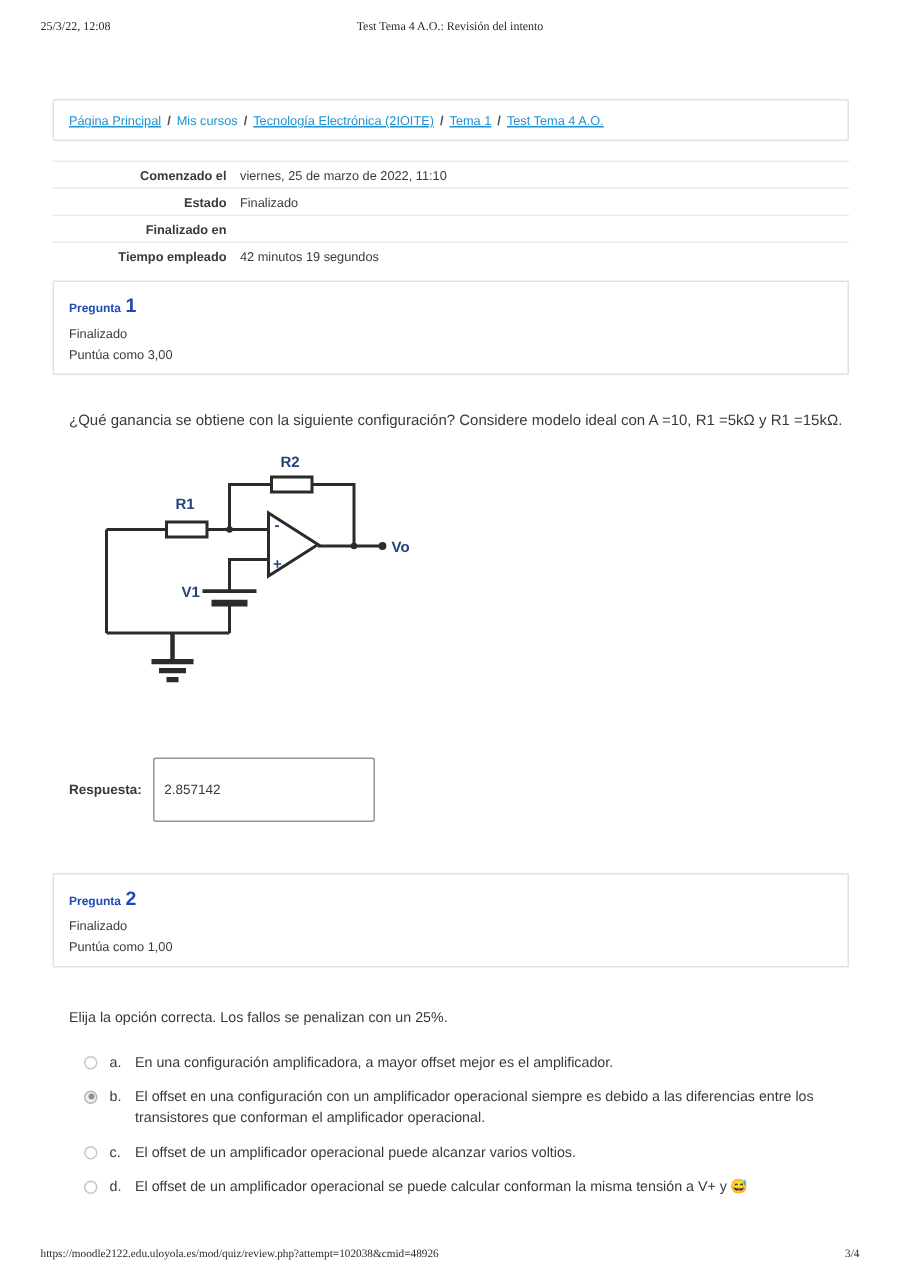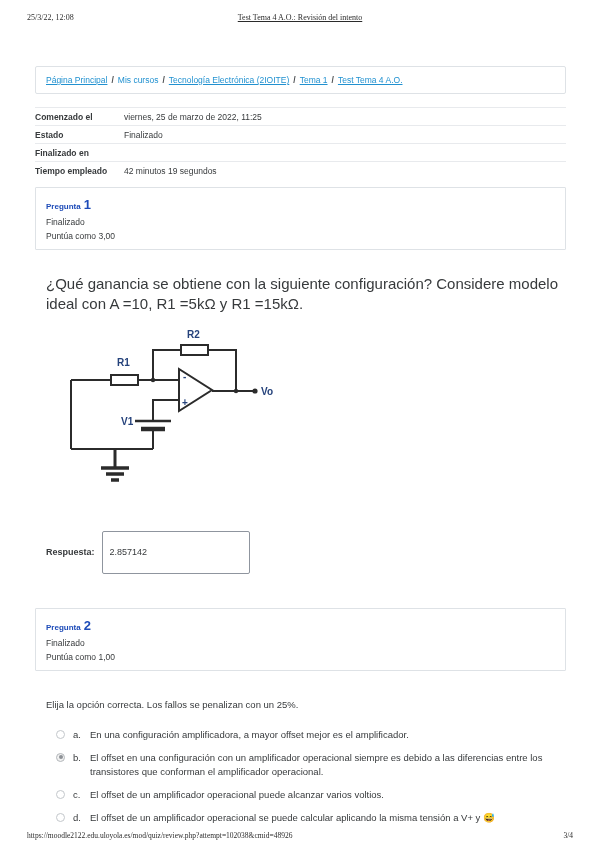--- a/index.html
+++ b/index.html
@@ -2,50 +2,50 @@
 <html><head>
 <meta charset="utf-8">
 <style>
   html,body{margin:0;padding:0;background:#fff;}
   .page{position:relative;width:600px;height:848px;background:#ffffff;overflow:hidden;
         font-family:"Liberation Sans",sans-serif;color:#373a3c;}
   
   .print-header{position:absolute;top:13px;left:27px;right:27px;
        font-family:"Liberation Serif",serif;font-size:8px;color:#2b2b2b;}
   .ph-date{position:absolute;left:0;top:0;}
-  .ph-title{position:absolute;left:0;right:0;text-align:center;top:0;text-decoration:underline;}
+  .ph-title{position:absolute;left:0;right:0;text-align:center;top:0;}
   .print-footer{position:absolute;bottom:17px;left:27px;right:27px;
        font-family:"Liberation Serif",serif;font-size:7.5px;color:#2b2b2b;}
   .pf-url{position:absolute;left:0;top:0;}
   .pf-page{position:absolute;right:0;top:0;}
 
   .content{position:absolute;left:35px;top:66px;width:531px;}
 
   
   .breadcrumb{border:1px solid #dee2e6;border-radius:2px;padding:8px 10px;
       font-size:8.5px;line-height:1.2;}
   .crumb{color:#2191d0;text-decoration:underline;cursor:pointer;}
   .crumb.no-underline{text-decoration:none;}
   .crumb-sep{color:#4a4d50;margin:0 4px;font-weight:bold;}
 
   
   .summary{margin-top:13px;font-size:8.5px;}
   .summary-row{display:flex;border-top:1px solid #e8eaed;padding:3.5px 0;}
-  .summary-label{width:80px;font-weight:bold;padding-right:9px;flex:none;}
+  .summary-label{width:80px;text-align:right;font-weight:bold;padding-right:9px;flex:none;margin-left:36px;}
   .summary-value{flex:1;}
 
   
   .qbox{border:1px solid #dee2e6;border-radius:1px;padding:7px 10px 8px;margin-top:8px;}
   .q-no-line{color:#1d4bb8;}
   .q-word{font-size:8px;font-weight:bold;}
   .q-num{font-size:13px;font-weight:bold;margin-left:3px;}
   .q-state{font-size:8.5px;margin-top:4px;}
   .q-grade{font-size:8.5px;margin-top:4px;}
 
-  .qtext{font-size:15px;margin:24px 0 0 11px;line-height:1.35;}
+  .qtext{font-size:10px;margin:24px 0 0 11px;line-height:1.35;}
   .qtext2{font-size:9.5px;margin:28px 0 0 11px;line-height:1.35;}
 
   
   .circuit{margin:14px 0 0 18px;}
   .circuit text{font-family:"Liberation Sans",sans-serif;font-weight:bold;fill:#25427b;font-size:10px;}
 
   
   .answer-row{display:flex;align-items:center;margin:40px 0 0 11px;}
   .answer-label{font-size:9px;font-weight:bold;color:#373a3c;}
   .answer-input{margin-left:7px;width:132px;height:17px;border:1px solid #8f959e;border-radius:2px;
@@ -75,21 +75,21 @@
 
   <div class="content">
 
     <div class="breadcrumb">
       <a class="crumb">Página Principal</a><span class="crumb-sep">/</span><a class="crumb no-underline">Mis cursos</a><span class="crumb-sep">/</span><a class="crumb">Tecnología Electrónica (2IOITE)</a><span class="crumb-sep">/</span><a class="crumb">Tema 1</a><span class="crumb-sep">/</span><a class="crumb">Test Tema 4 A.O.</a>
     </div>
 
     <div class="summary">
       <div class="summary-row">
         <div class="summary-label">Comenzado el</div>
-        <div class="summary-value">viernes, 25 de marzo de 2022, 11:25</div>
+        <div class="summary-value">viernes, 25 de marzo de 2022, 11:10</div>
       </div>
       <div class="summary-row">
         <div class="summary-label">Estado</div>
         <div class="summary-value">Finalizado</div>
       </div>
       <div class="summary-row">
         <div class="summary-label">Finalizado en</div>
       </div>
       <div class="summary-row">
         <div class="summary-label">Tiempo empleado</div>
@@ -182,21 +182,21 @@
         <span class="opt-text">El offset en una configuración con un amplificador operacional siempre es debido a las diferencias entre los transistores que conforman el amplificador operacional.</span>
       </div>
       <div class="option">
         <span class="radio"></span>
         <span class="opt-letter">c.</span>
         <span class="opt-text">El offset de un amplificador operacional puede alcanzar varios voltios.</span>
       </div>
       <div class="option">
         <span class="radio"></span>
         <span class="opt-letter">d.</span>
-        <span class="opt-text">El offset de un amplificador operacional se puede calcular aplicando la misma tensión a V+ y 😅</span>
+        <span class="opt-text">El offset de un amplificador operacional se puede calcular conforman la misma tensión a V+ y 😅</span>
       </div>
     </div>
 
   </div>
 
   <div class="print-footer">
     <span class="pf-url">https://moodle2122.edu.uloyola.es/mod/quiz/review.php?attempt=102038&amp;cmid=48926</span>
     <span class="pf-page">3/4</span>
   </div>
 

